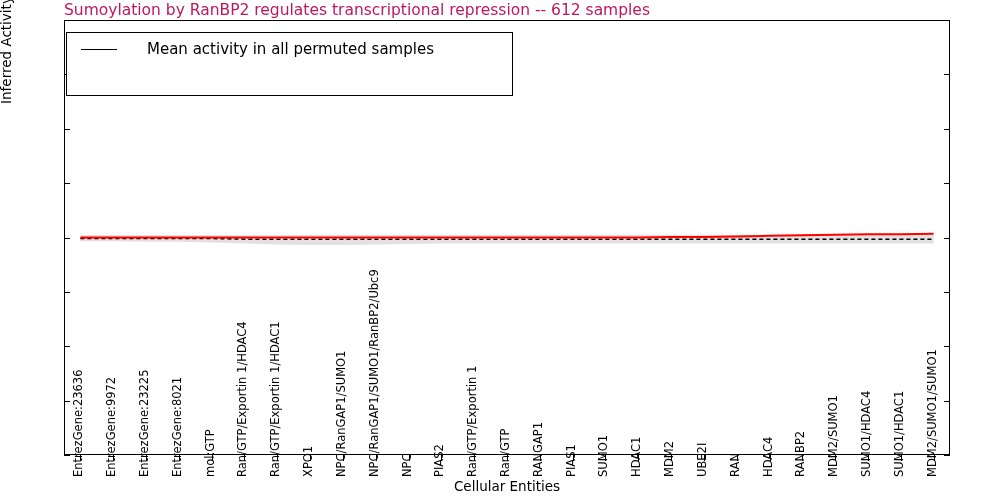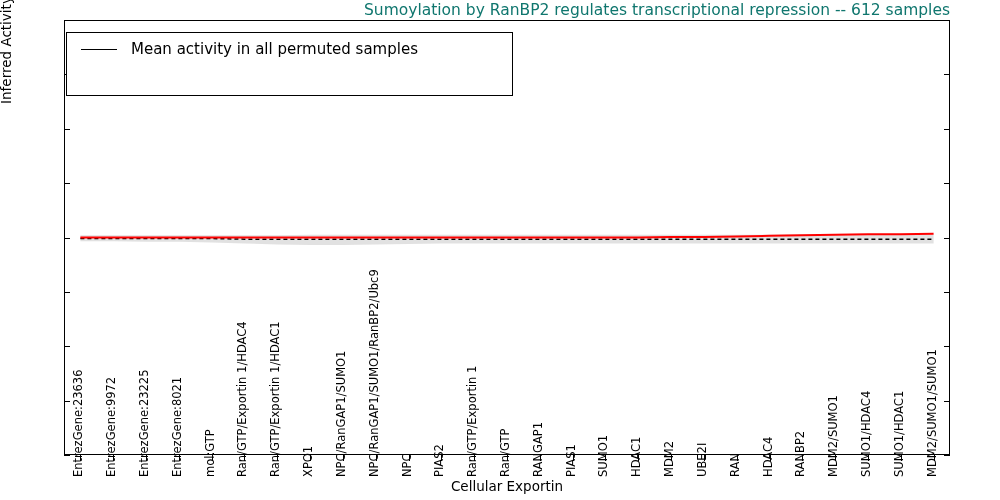--- a/index.html
+++ b/index.html
@@ -5,21 +5,21 @@
   html,body{margin:0;padding:0;}
   body{
     width:1000px;height:500px;background:#ffffff;
     font-family:"DejaVu Sans","Liberation Sans",sans-serif;
     overflow:hidden;position:relative;
   }
   #fig{position:absolute;left:0;top:0;width:1000px;height:500px;}
 
   .plot-title{
     position:absolute;left:64px;top:0px;width:886px;height:20px;
-    text-align:right;font-size:15.5px;color:#0f766e;
+    text-align:left;font-size:15.5px;color:#be185d;
     line-height:20px;white-space:nowrap;
   }
 
   .axes-frame{
     position:absolute;left:64px;top:20px;width:886px;height:435px;
     border:1.3px solid #000;box-sizing:border-box;background:transparent;
   }
 
   .ylabel{
     position:absolute;left:-2px;top:150px;width:200px;
@@ -57,36 +57,36 @@
   .legend-row{
     position:absolute;left:0;height:32px;width:100%;
     display:flex;align-items:center;
   }
   .legend-row.r0{top:0;}
   .legend-row.r1{top:31px;}
   .legend-swatch{
     width:36px;height:0;margin-left:14px;margin-right:14px;
     border-top-width:1.6px;border-top-style:solid;
   }
-  .legend-text{font-size:15px;color:#000;white-space:nowrap;}
+  .legend-text{font-size:15px;color:#000;white-space:nowrap;margin-left:16px;}
 
   svg.data-layer{
     position:absolute;left:64px;top:20px;width:886px;height:435px;
     overflow:visible;
   }
 </style>
 </head>
 <body>
 
 <div id="fig">
 
   <div class="plot-title">Sumoylation by RanBP2 regulates transcriptional repression -- 612 samples</div>
 
   <div class="ylabel">Inferred Activity</div>
-  <div class="xlabel">Cellular Exportin</div>
+  <div class="xlabel">Cellular Entities</div>
 
   <div class="axes-frame"></div>
 
   <div class="ytick-wrap" id="ytick-wrap">
       <div class="ytick-mark" style="top: 455px;"></div>
       <div class="ytick-mark right" style="top: 455px;"></div>
       <div class="ytick-mark" style="top: 400.625px;"></div>
       <div class="ytick-mark right" style="top: 400.625px;"></div>
       <div class="ytick-mark" style="top: 346.25px;"></div>
       <div class="ytick-mark right" style="top: 346.25px;"></div>

